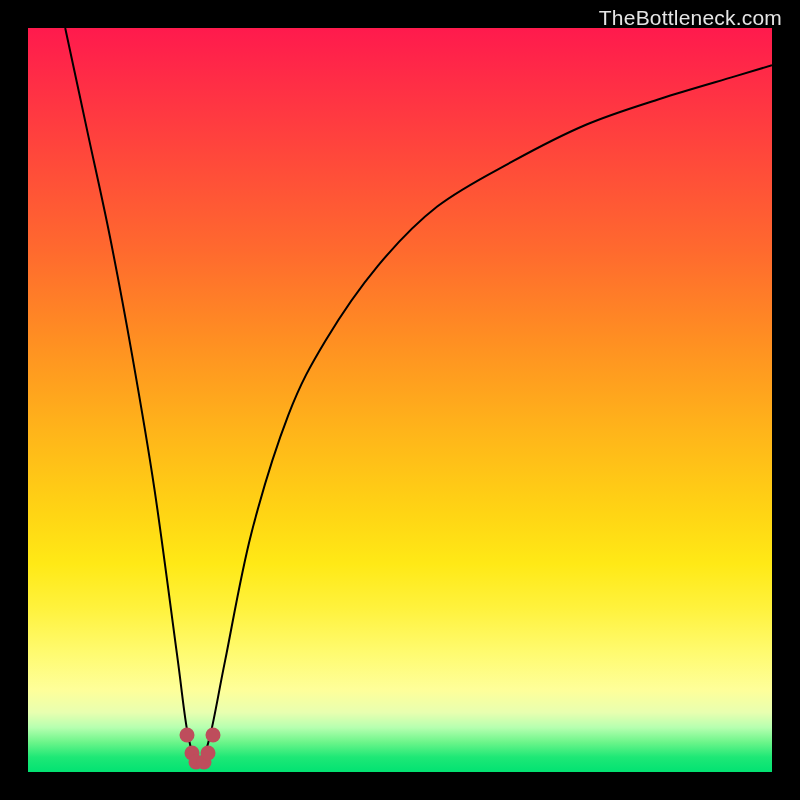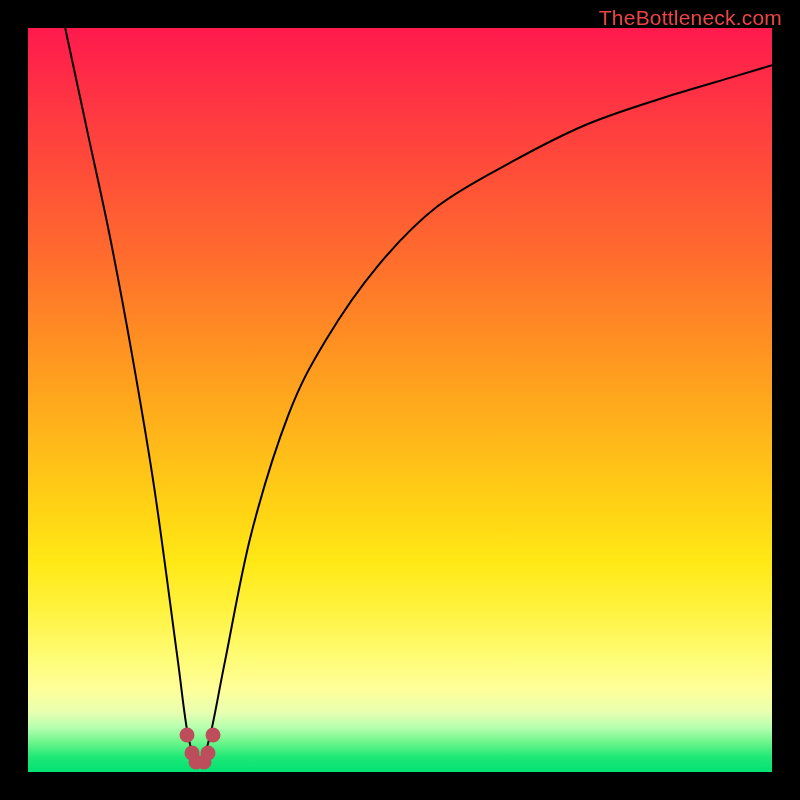--- a/index.html
+++ b/index.html
@@ -32,21 +32,21 @@
       #e8ffb0 92%,
       #b7ffb0 94%,
       #6cf58a 96%,
       #1ee876 98%,
       #02e272 100%);
   }
   .watermark {
     position: absolute;
     top: 6px;
     right: 18px;
-    color: #ef4444;
+    color: #e5e5e5;
     font-size: 21px;
     font-weight: 500;
     letter-spacing: 0.2px;
     z-index: 5;
     text-align: left;
   }
   .curve {
     position: absolute;
     left: 28px;
     top: 28px;

